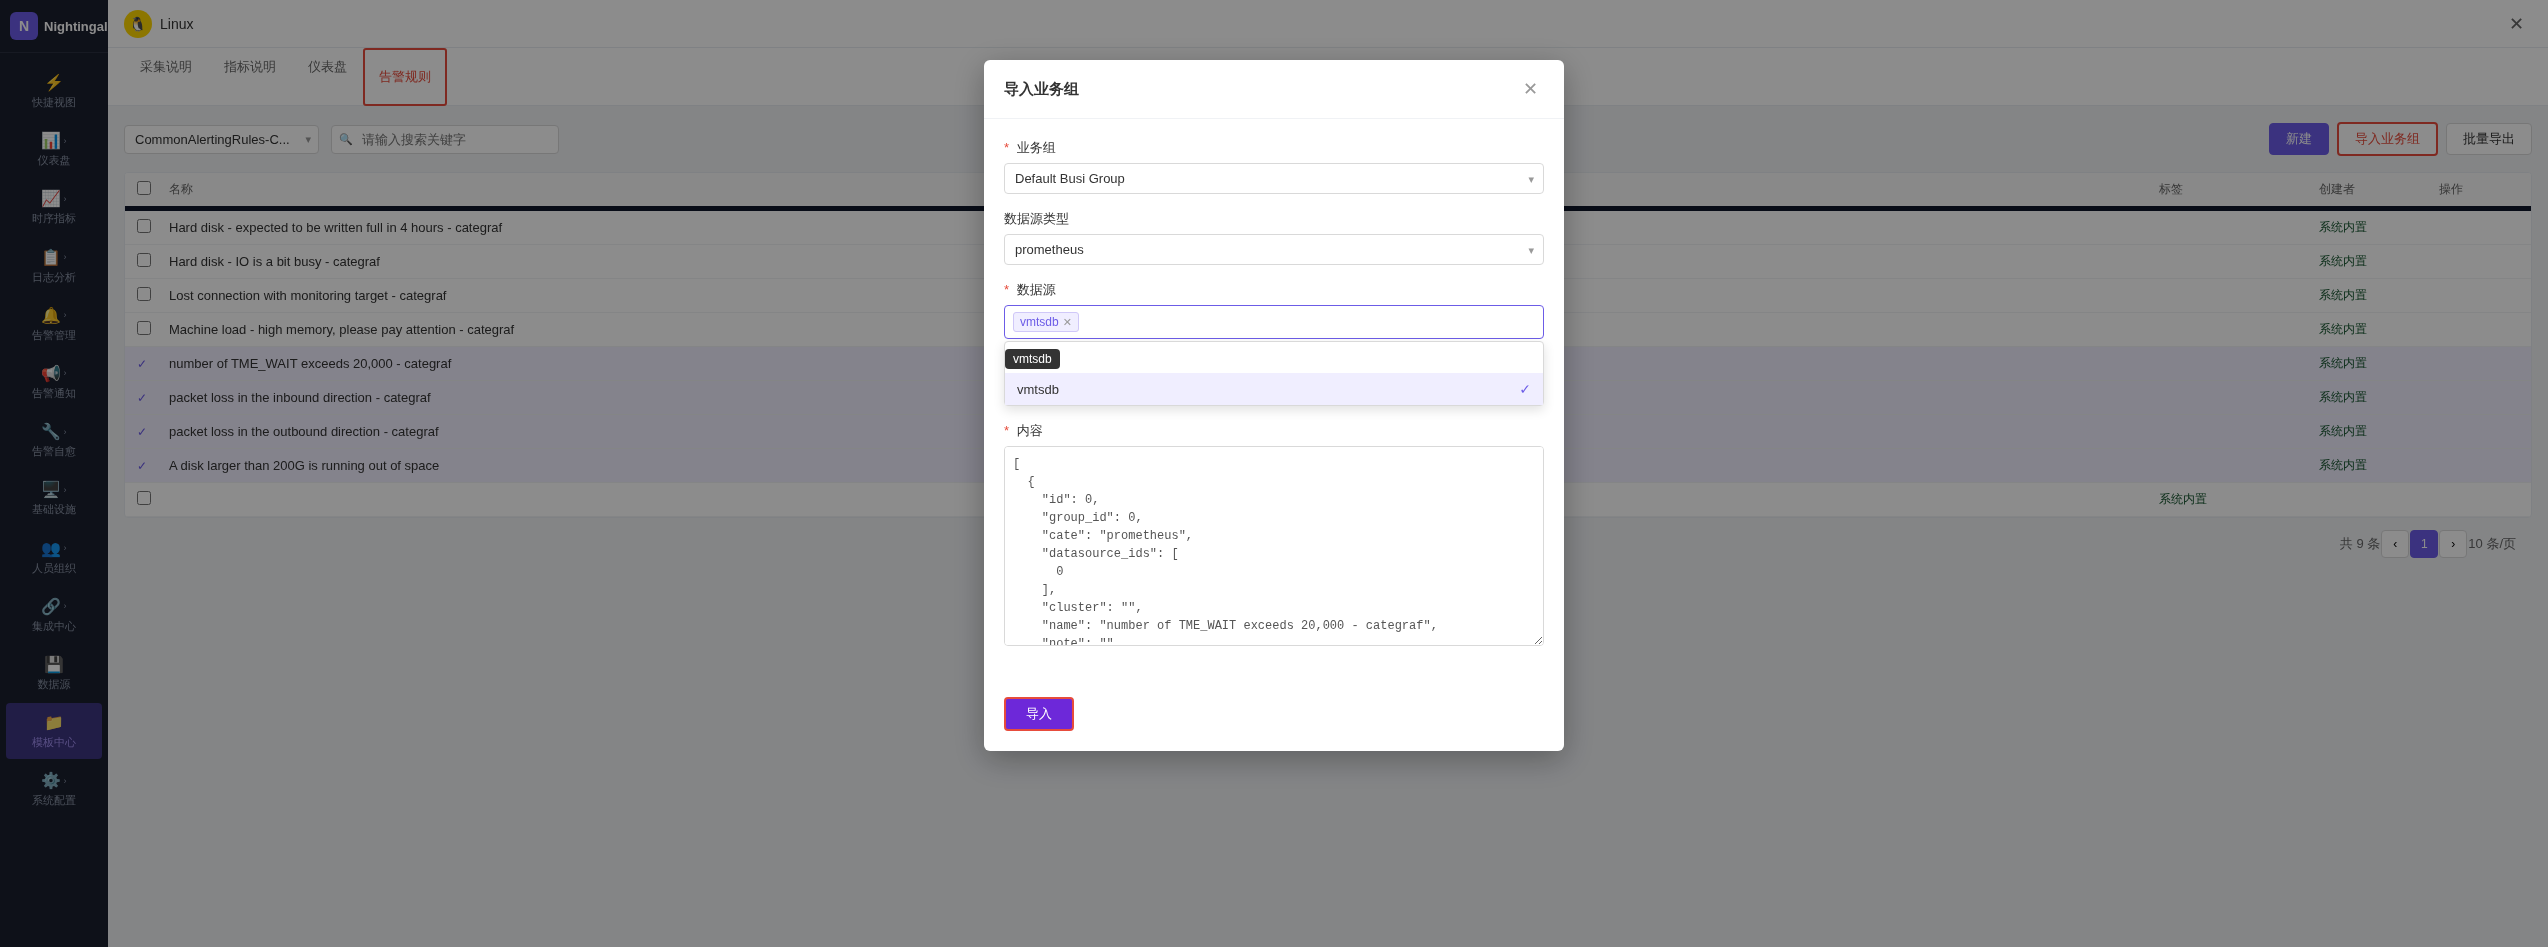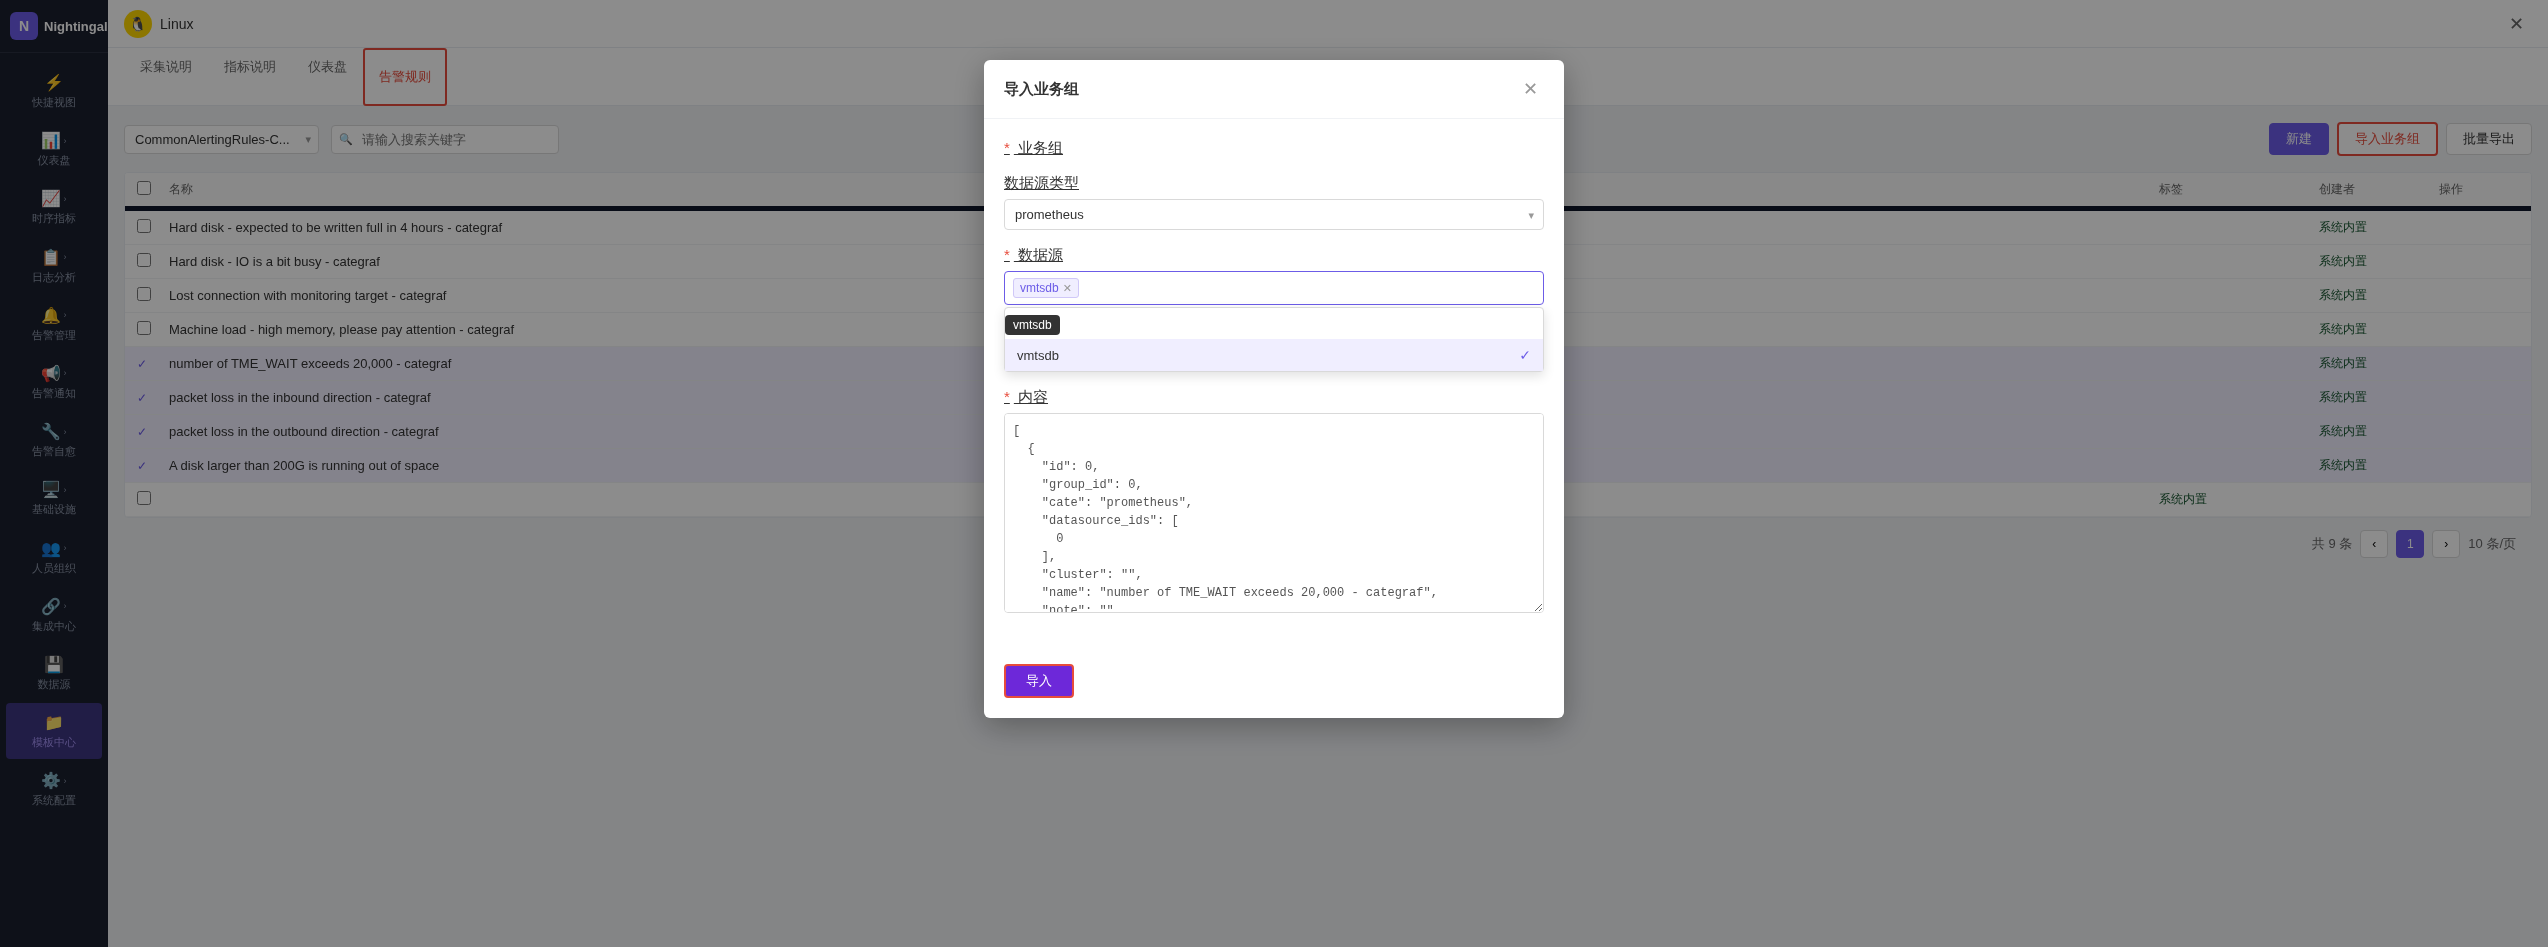--- a/index.html
+++ b/index.html
@@ -270,21 +270,21 @@
       color: #14532d;
       font-size: 12px;
     }
     .pagination {
       display: flex;
       justify-content: flex-end;
       align-items: center;
       padding: 12px 16px;
       font-size: 13px;
       color: #666;
-      gap: 8px;
+      gap: 1px;
     }
     .page-btn {
       width: 28px;
       height: 28px;
       border: 1px solid #d9d9d9;
       border-radius: 4px;
       display: flex;
       align-items: center;
       justify-content: center;
       cursor: pointer;
@@ -334,25 +334,24 @@
     .modal-close {
       font-size: 18px;
       color: #999;
       cursor: pointer;
       padding: 2px 6px;
     }
     .modal-body {
       padding: 20px;
     }
     .form-label {
-      font-size: 15px;
+      font-size: 13px;
       color: #333;
       margin-bottom: 6px;
       display: block;
-      text-decoration: underline;
     }
     .form-label .required {
       color: #e74c3c;
       margin-right: 4px;
     }
     .form-group {
       margin-bottom: 16px;
     }
     .form-select-wrapper {
       position: relative;
@@ -712,20 +711,25 @@
       <span class="modal-title">导入业务组</span>
       <span class="modal-close">✕</span>
     </div>
     <div class="modal-body">
 
       <div class="form-group">
         <label class="form-label">
           <span class="required">*</span>
           <span>业务组</span>
         </label>
+        <div class="form-select-wrapper">
+          <select class="form-select">
+            <option>Default Busi Group</option>
+          </select>
+        </div>
       </div>
 
       <div class="form-group">
         <label class="form-label">数据源类型</label>
         <div class="form-select-wrapper">
           <select class="form-select">
             <option>prometheus</option>
           </select>
         </div>
       </div>

